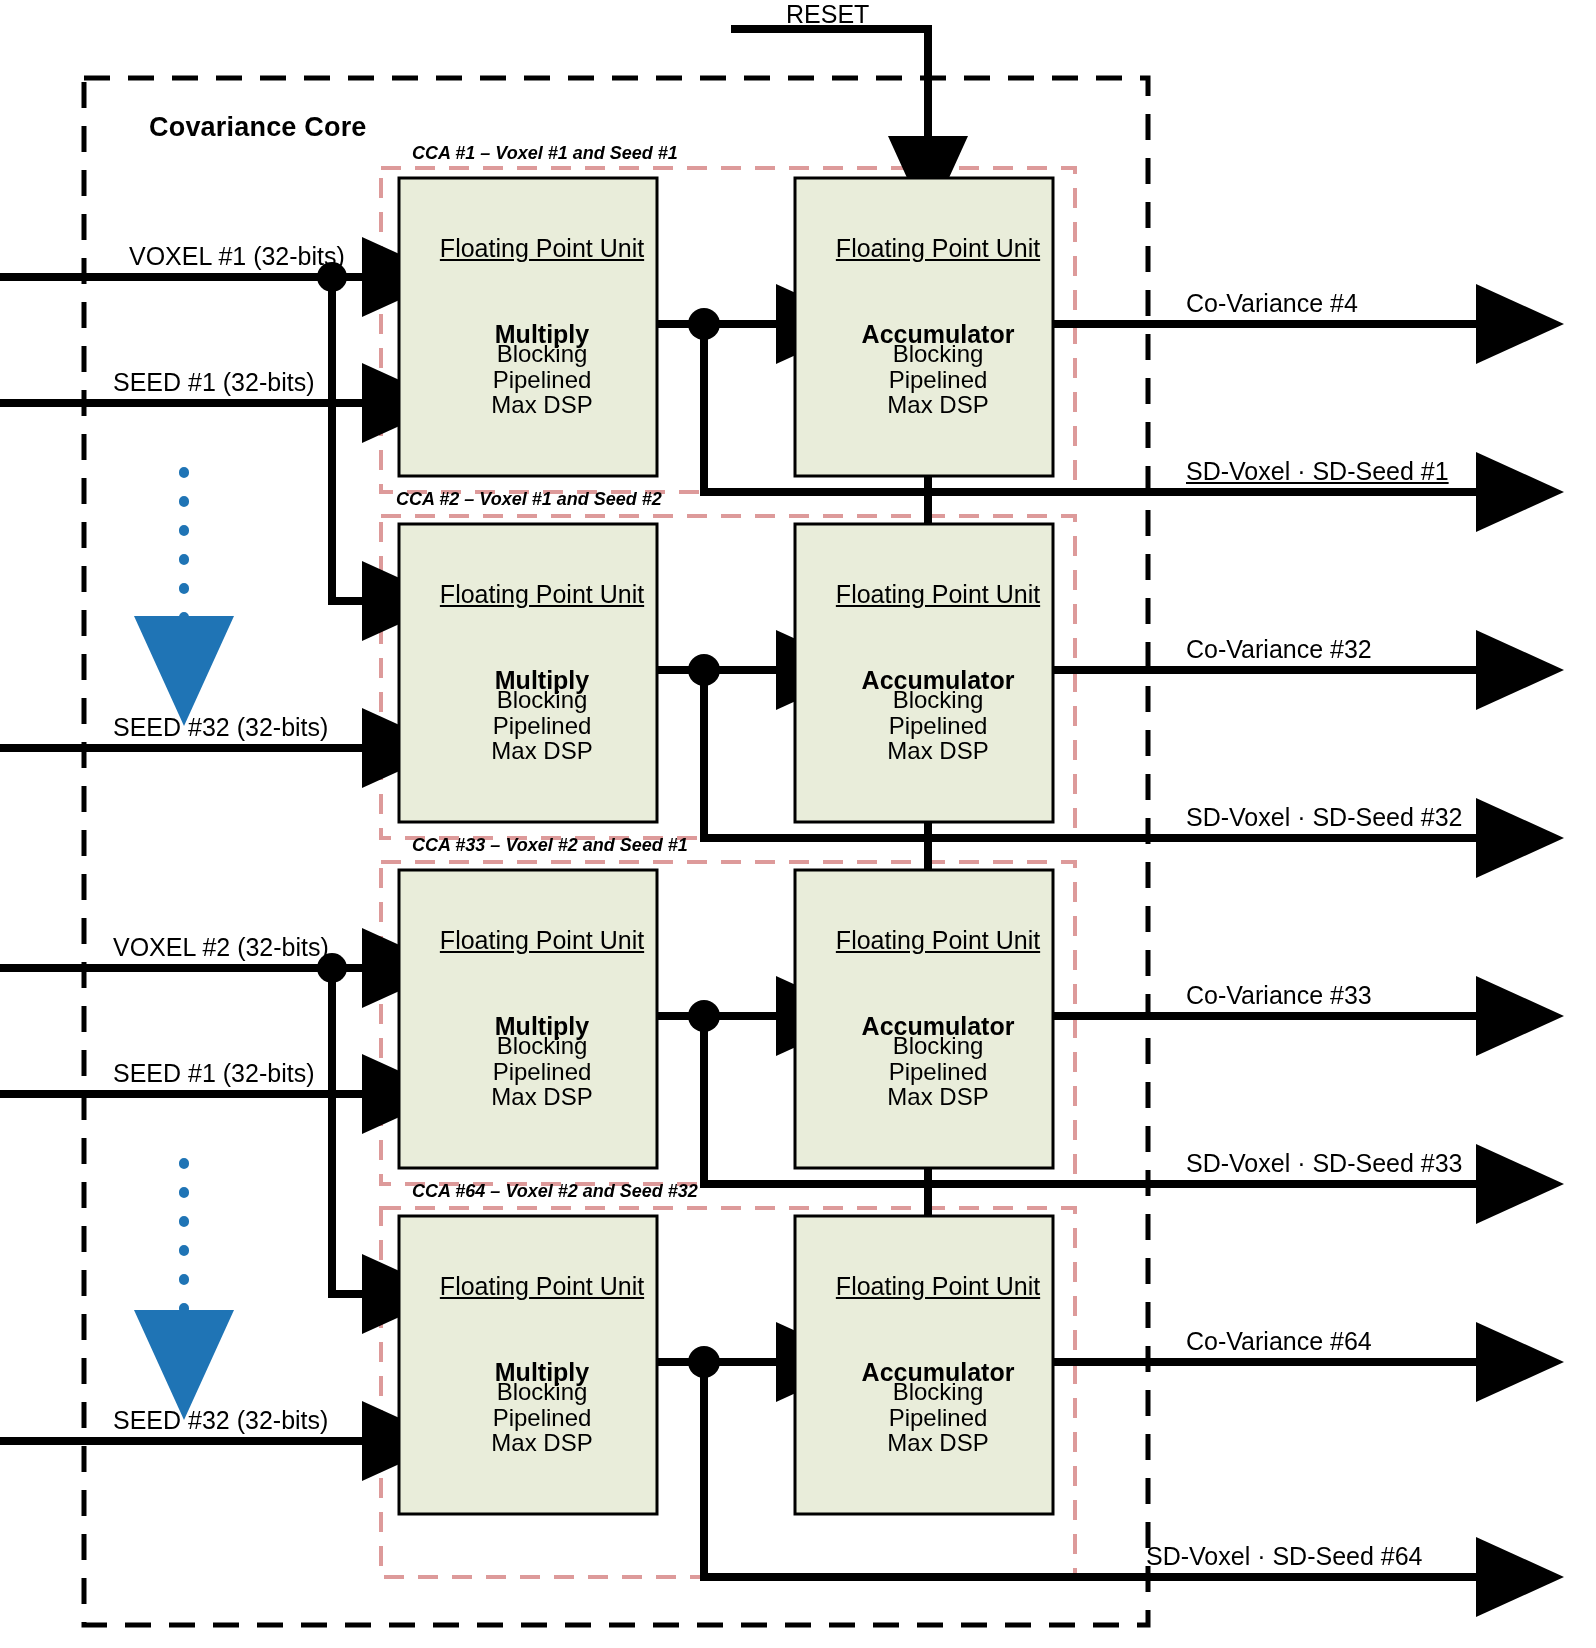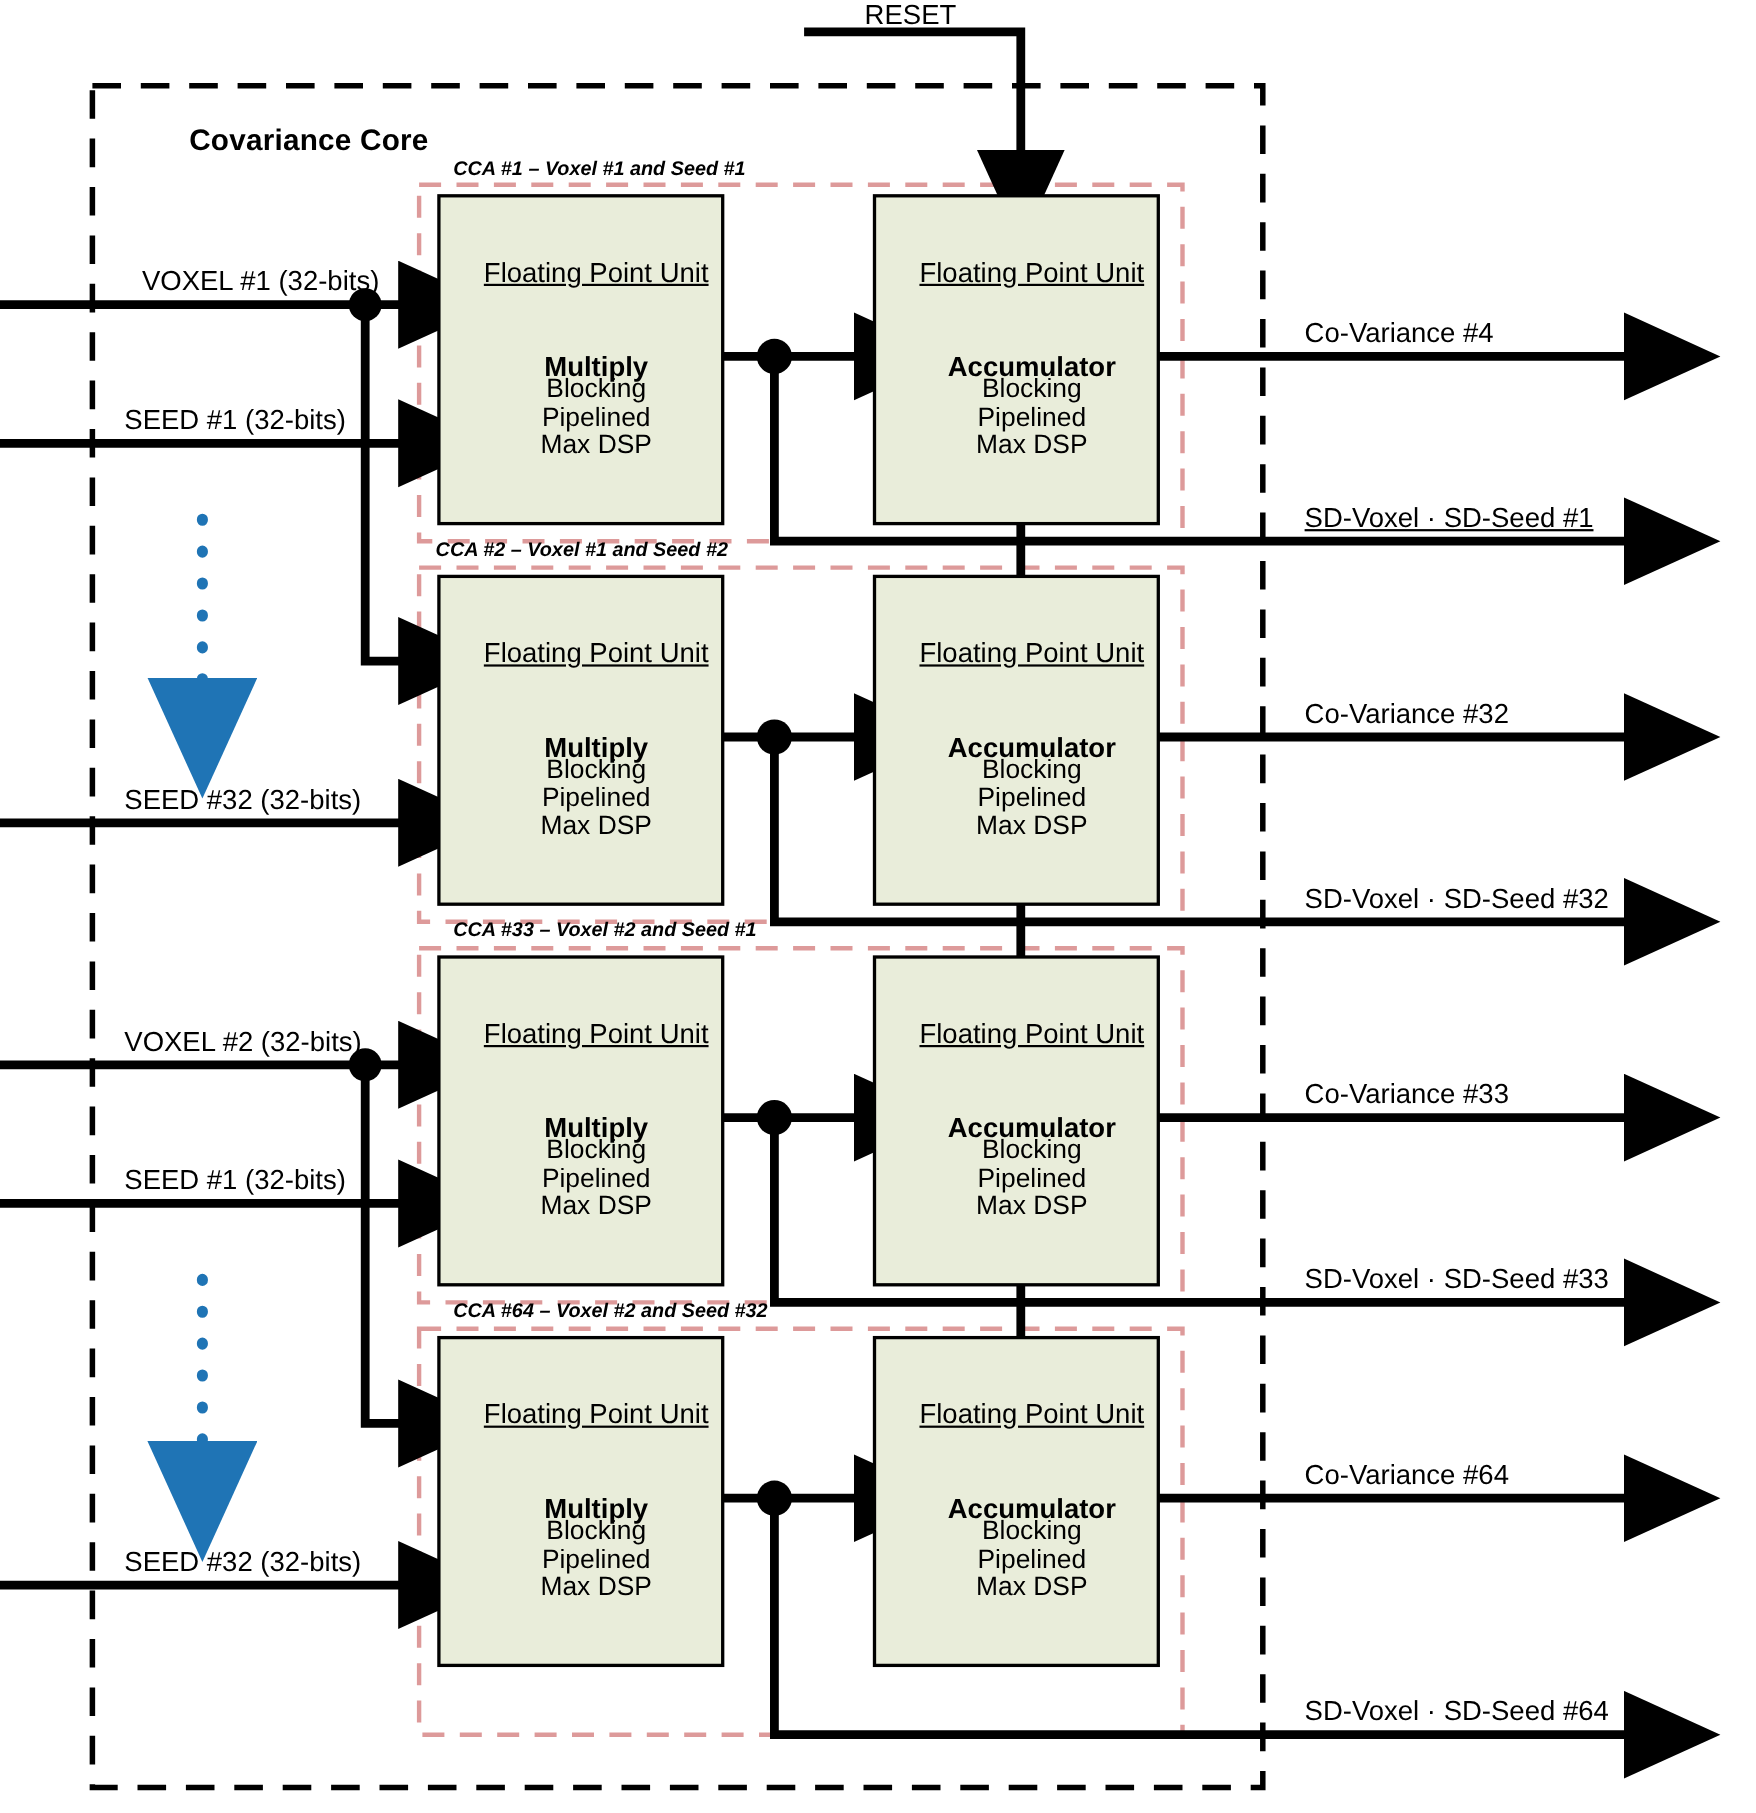--- a/index.html
+++ b/index.html
@@ -1,20 +1,20 @@
 <!DOCTYPE html>
 <html><head>
 <meta charset="utf-8">
 <style>
   html,body{margin:0;padding:0;background:#ffffff;}
   body{font-family:"Liberation Sans", sans-serif;}
   #stage{position:relative;width:1596px;height:1648px;background:#fff;overflow:hidden;}
   #svg{position:absolute;left:0;top:0;width:1596px;height:1648px;}
   .txt{position:absolute;white-space:nowrap;color:#000;text-align:right;}
-  .core-title{font-size:27px;font-weight:bold;letter-spacing:.2px;margin-left:23px;}
+  .core-title{font-size:27px;font-weight:bold;letter-spacing:.2px;}
   .cca-title{font-size:18px;font-weight:bold;font-style:italic;}
   .io-label{font-size:25px;}
   .reset-label{font-size:25px;}
   .fpu-title{font-size:25px;text-decoration:underline;text-align:center;}
   .fpu-op{font-size:25px;font-weight:bold;text-align:center;margin-top:32px;}
   .fpu-attr{font-size:24px;text-align:center;line-height:1.07;}
   .blk-text{position:absolute;width:284px;text-align:center;}
 </style>
 </head>
 <body>
@@ -212,15 +212,15 @@
   <div class="txt io-label" style="left:1186px;top:289px;">Co-Variance #4</div>
   <div class="txt io-label" style="left:1186px;top:457px;text-decoration:underline;">SD-Voxel · SD-Seed #1</div>
 
   <div class="txt io-label" style="left:1186px;top:635px;">Co-Variance #32</div>
   <div class="txt io-label" style="left:1186px;top:803px;">SD-Voxel · SD-Seed #32</div>
 
   <div class="txt io-label" style="left:1186px;top:981px;">Co-Variance #33</div>
   <div class="txt io-label" style="left:1186px;top:1149px;">SD-Voxel · SD-Seed #33</div>
 
   <div class="txt io-label" style="left:1186px;top:1327px;">Co-Variance #64</div>
-  <div class="txt io-label" style="left:1186px;top:1542px;">SD-Voxel · SD-Seed #64</div>
+  <div class="txt io-label" style="left:1146px;top:1542px;">SD-Voxel · SD-Seed #64</div>
 
 </div>
 
 </body></html>

